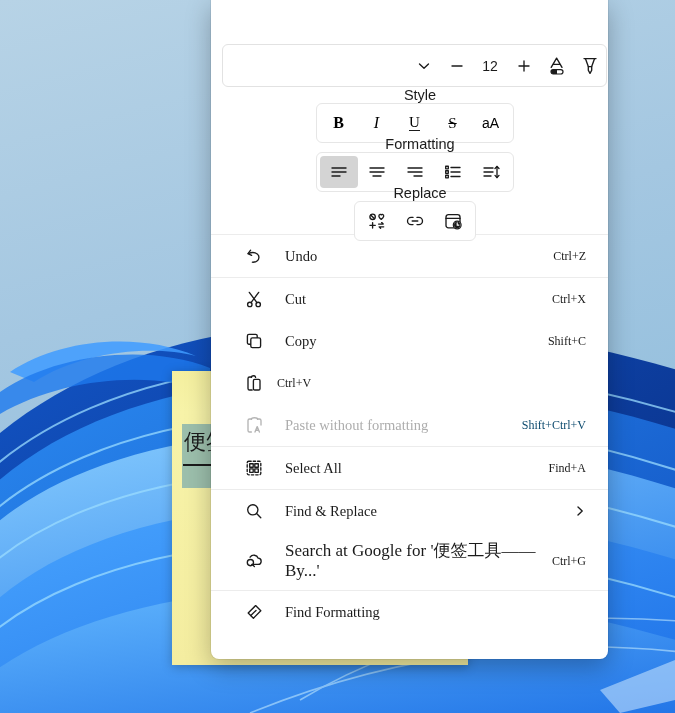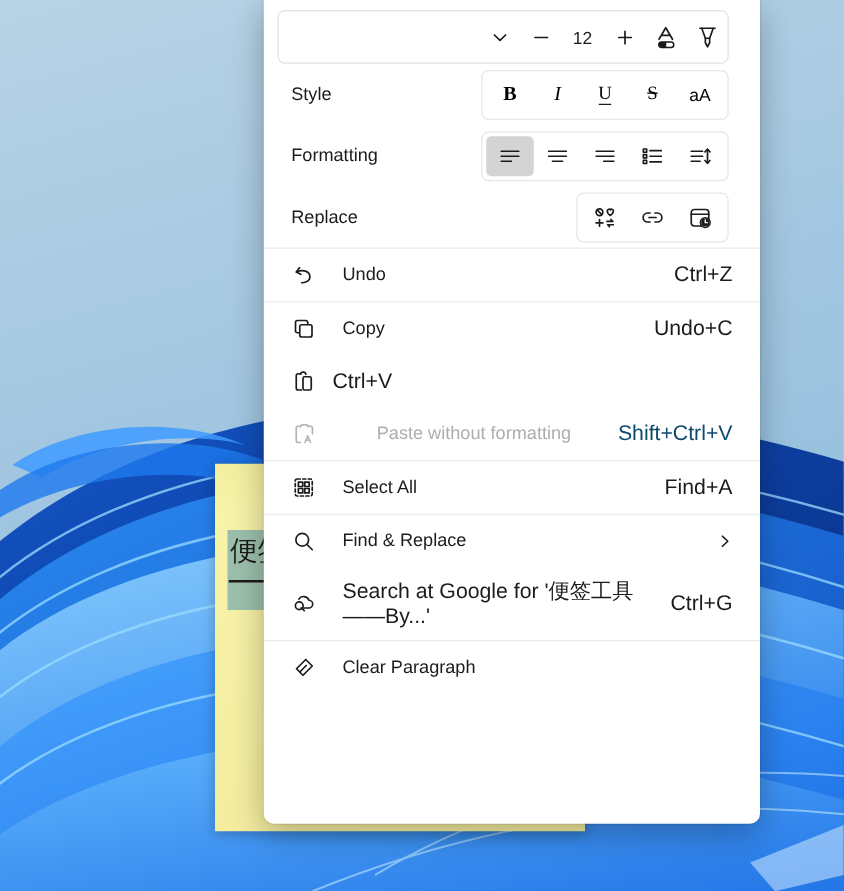--- a/index.html
+++ b/index.html
@@ -40,73 +40,73 @@
   
   #context-menu{
     position:absolute;left:211px;top:0px;width:397px;height:659px;
     background:#ffffff;
     border-radius:0 0 8px 8px;
     box-shadow:0 8px 26px rgba(0,0,0,.28), 0 0 0 1px rgba(0,0,0,.06);
     overflow:hidden;
   }
 
   
-  .toolbar{padding:8px 25px 0 11px;}
+  .toolbar{padding:8px 1px 0 11px;margin-top:36px;}
   .font-row{
     display:flex;align-items:center;
     height:41px;margin:0 0 0 0;
     border:1px solid #e2e2e2;border-radius:6px;background:#fff;
   }
   .font-name{
     flex:1;min-width:0;padding-left:10px;
     font-size:13.5px;color:#1b1b1b;white-space:nowrap;overflow:hidden;
   }
   .tb-btn{
     width:33px;height:33px;display:flex;align-items:center;justify-content:center;
     border-radius:4px;cursor:default;flex:none;
   }
   .font-size-val{
     width:34px;text-align:center;font-size:14px;color:#1b1b1b;flex:none;
   }
 
   .fmt-row{
-    display:flex;align-items:center;height:49px;
+    display:flex;align-items:center;height:49px;flex-direction:column;
   }
   .fmt-label{
     font-size:14.5px;color:#1b1b1b;padding-left:11px;flex:1;
   }
   .btn-group{
     display:flex;align-items:center;
     border:1px solid #e6e6e6;border-radius:6px;
     padding:3px;background:#fff;margin-right:0px;
   }
   .gbtn{
     width:38px;height:32px;display:flex;align-items:center;justify-content:center;
     border-radius:4px;cursor:default;
   }
   .gbtn.active{background:#d4d4d4;}
 
   .menu-sep{height:1px;background:#ececec;margin:0;}
 
   
   .mi{
-    display:flex;align-items:center;height:42px;padding:0 22px 0 19px;
-    cursor:default;position:relative;
+    display:flex;align-items:center;height:42px;padding:0 22px 0 30px;
+    cursor:default;position:relative;font-family:Liberation Serif, serif;
   }
   .mi.disabled{color:#adadad;}
   .mi .mi-icon{
     width:26px;height:24px;display:flex;align-items:center;justify-content:center;flex:none;
   }
   .mi .mi-label{
     margin-left:18px;font-size:14.5px;color:#1b1b1b;flex:1;
     line-height:18px;
   }
-  .mi.disabled .mi-label{color:#adadad;text-align:center;}
+  .mi.disabled .mi-label{color:#adadad;}
   .mi .mi-accel{
-    font-size:17px;color:#1b1b1b;margin-left:10px;flex:none;
+    font-size:12px;color:#1b1b1b;margin-left:10px;flex:none;
   }
   .mi.disabled .mi-accel{color:#0c4a6e;}
   .mi .mi-chevron{width:12px;display:flex;justify-content:center;flex:none;}
   .mi.tall{height:58px;align-items:center;}
   .mi.tall .mi-label{white-space:normal;font-size:17px;line-height:20px;}
 
   svg{display:block;}
   .ic{stroke:#1b1b1b;stroke-width:1.35;fill:none;stroke-linecap:round;stroke-linejoin:round;}
   .ic-dis{stroke:#b4b4b4;stroke-width:1.35;fill:none;stroke-linecap:round;stroke-linejoin:round;}
 </style>
@@ -340,30 +340,42 @@
         <path class="ic" d="M6.6 4.2 L4 7.6 L7.6 9.4"></path>
         <path class="ic" d="M4.3 7.6 C9 5.5 14.5 6.6 14.9 11 C15.2 14.4 11.8 16.4 8.4 16.2"></path>
       </svg>
     </span>
     <span class="mi-label">Undo</span>
     <span class="mi-accel">Ctrl+Z</span>
   </div>
 
   <div class="menu-sep"></div>
 
+  <div class="mi">
+    <span class="mi-icon">
+      <svg width="20" height="20" viewBox="0 0 20 20">
+        <path class="ic" d="M5.3 3.4 L12.8 13.4"></path>
+        <path class="ic" d="M14.7 3.4 L7.2 13.4"></path>
+        <circle cx="5.8" cy="15.4" r="2.2" class="ic"></circle>
+        <circle cx="14.2" cy="15.4" r="2.2" class="ic"></circle>
+      </svg>
+    </span>
+    <span class="mi-label">Cut</span>
+    <span class="mi-accel">Ctrl+X</span>
+  </div>
 
   <div class="mi">
     <span class="mi-icon">
       <svg width="20" height="20" viewBox="0 0 20 20">
         <path class="ic" d="M6.4 13.2 H4.9 A1.5 1.5 0 0 1 3.4 11.7 V4.9 A1.5 1.5 0 0 1 4.9 3.4 H11.7 A1.5 1.5 0 0 1 13.2 4.9 V6.4"></path>
         <rect x="6.8" y="6.8" width="9.8" height="9.8" rx="1.6" class="ic"></rect>
       </svg>
     </span>
     <span class="mi-label">Copy</span>
-    <span class="mi-accel">Undo+C</span>
+    <span class="mi-accel">Shift+C</span>
   </div>
 
   <div class="mi">
     <span class="mi-icon">
       <svg width="20" height="20" viewBox="0 0 20 20">
         <path class="ic" d="M7.6 4 H5.6 A1.6 1.6 0 0 0 4 5.6 V15.4 A1.6 1.6 0 0 0 5.6 17 H8.2"></path>
         <rect x="9.4" y="6.4" width="6.6" height="10.6" rx="1.3" class="ic"></rect>
         <path class="ic" d="M7.4 4.4 C7.4 3.3 8.3 2.7 9.5 2.7 C10.7 2.7 11.6 3.3 11.6 4.4"></path>
       </svg>
     </span>
@@ -433,16 +445,16 @@
 
   <div class="menu-sep"></div>
 
   <div class="mi">
     <span class="mi-icon">
       <svg width="20" height="20" viewBox="0 0 20 20">
         <path class="ic" d="M11.6 3.6 L16.8 8.8 L9.4 16.2 L4.2 11 Z"></path>
         <path class="ic" d="M6.8 13.6 L12 8.4"></path>
       </svg>
     </span>
-    <span class="mi-label">Clear Paragraph</span>
+    <span class="mi-label">Find Formatting</span>
   </div>
 
 </div>
 
 </body></html>

